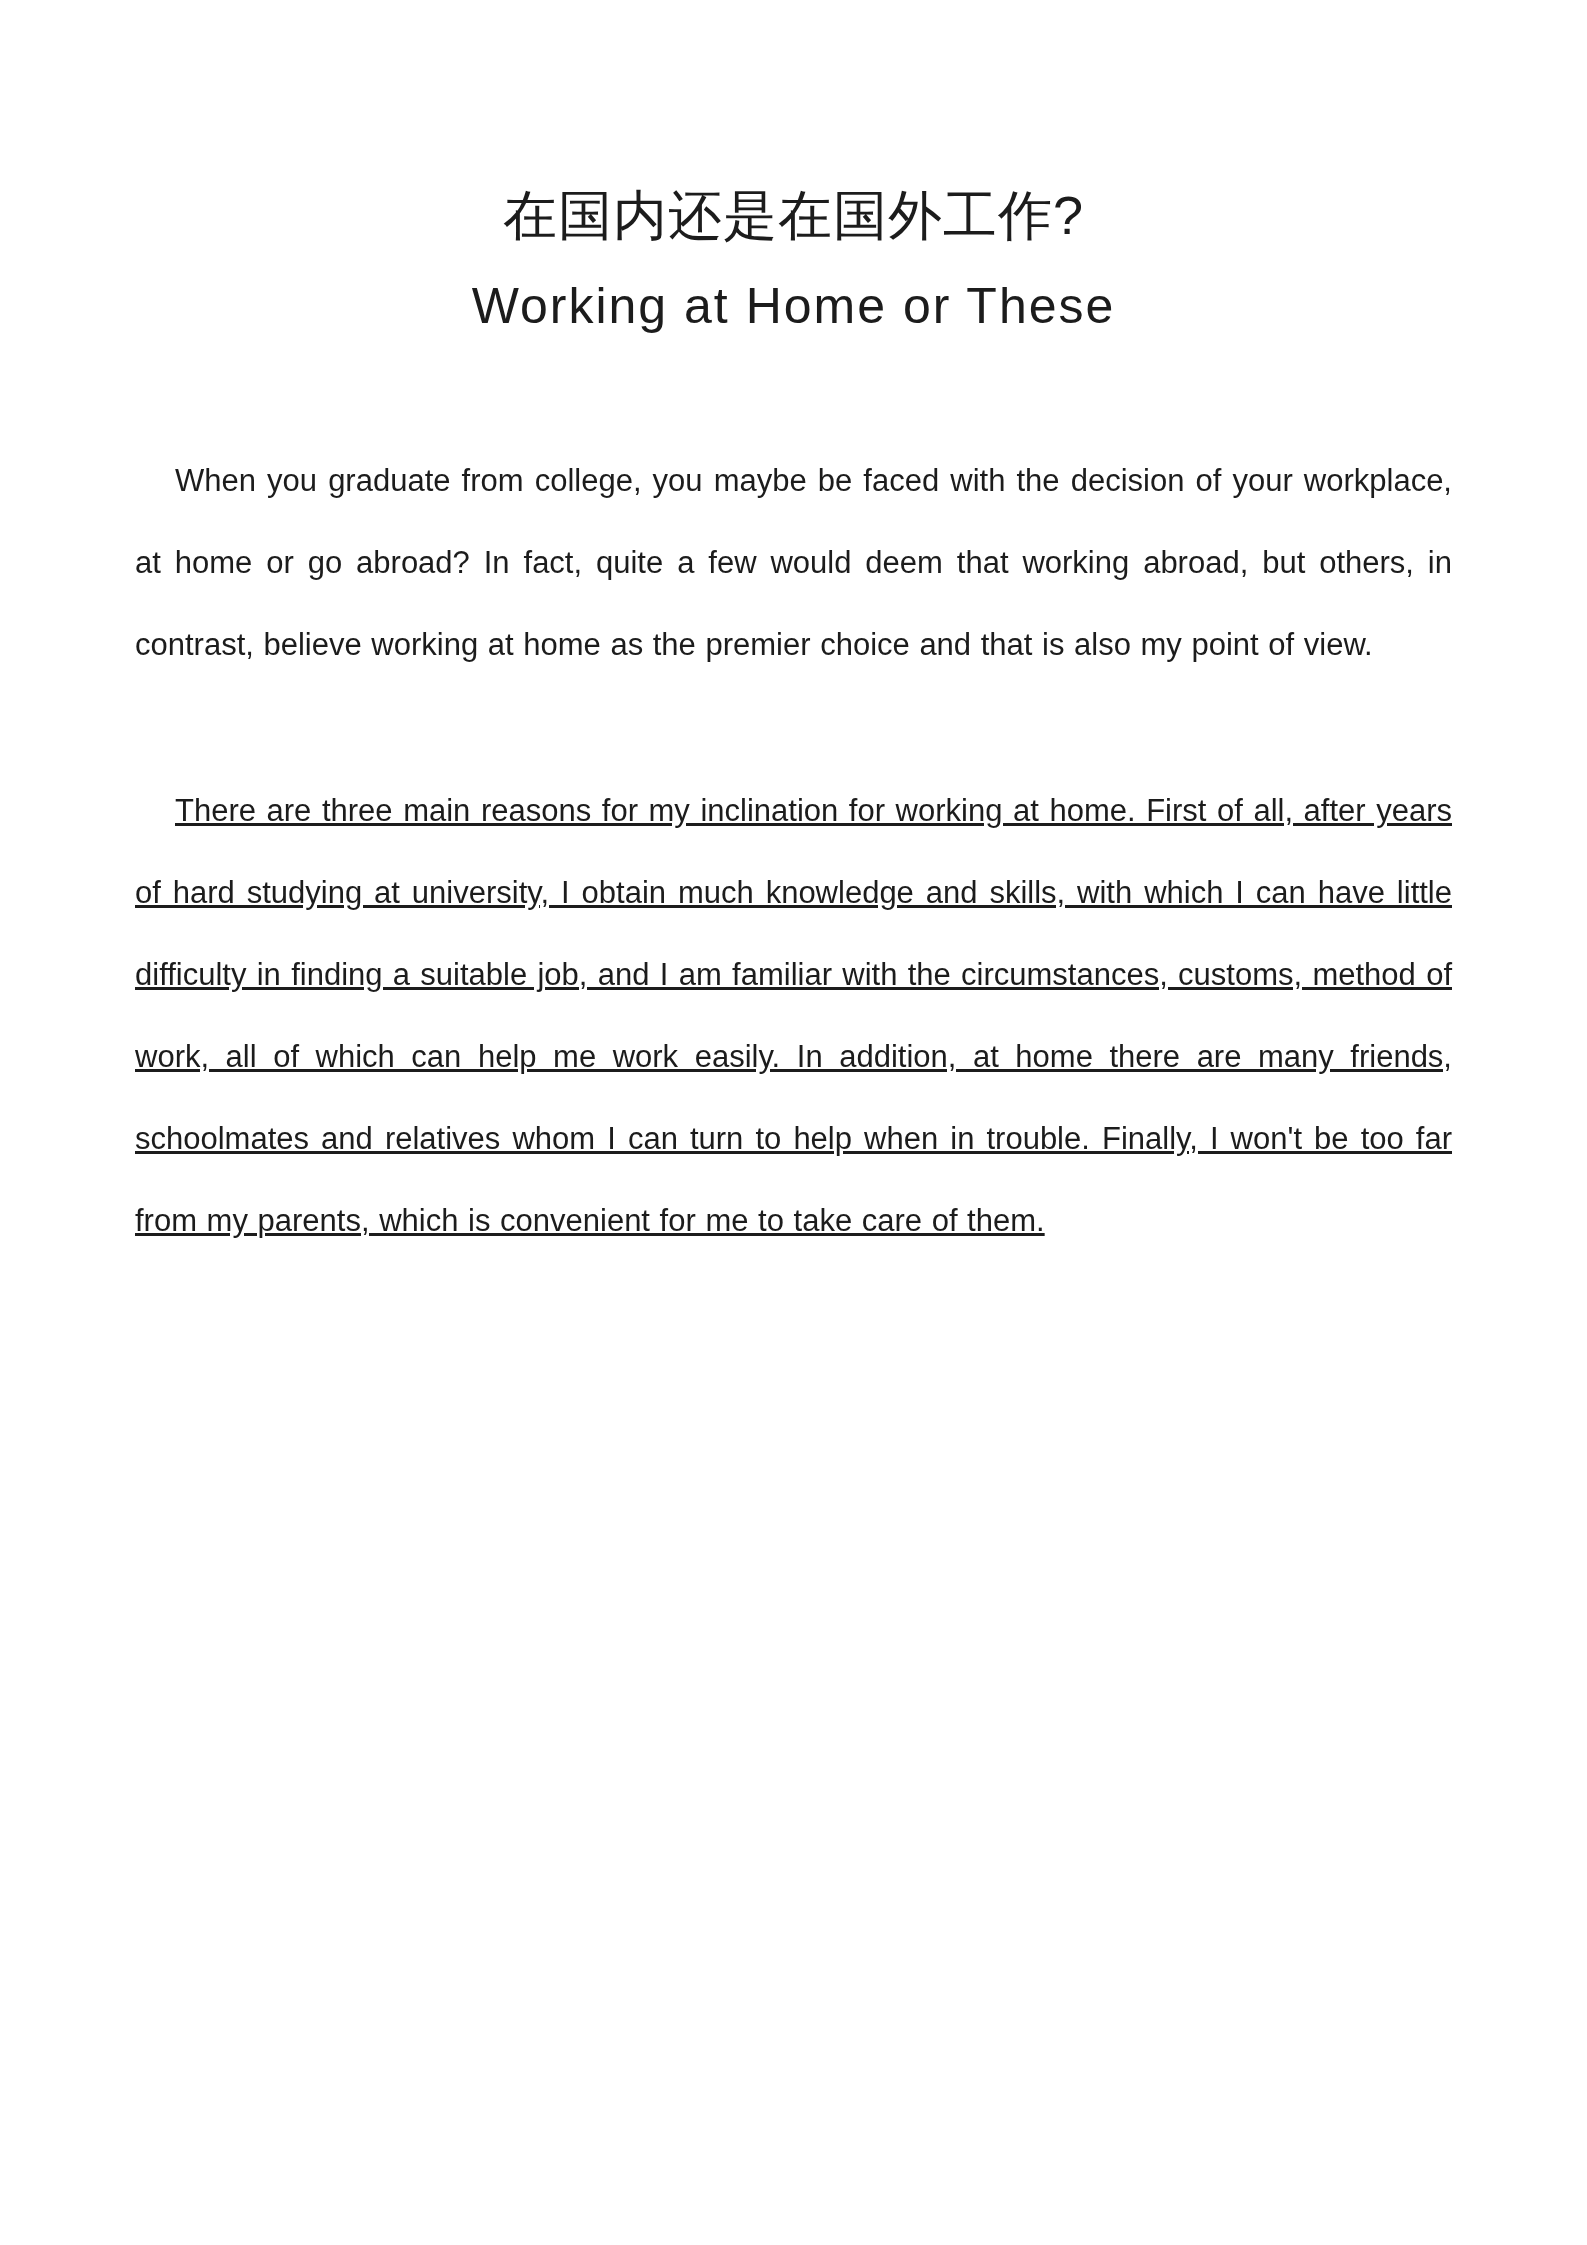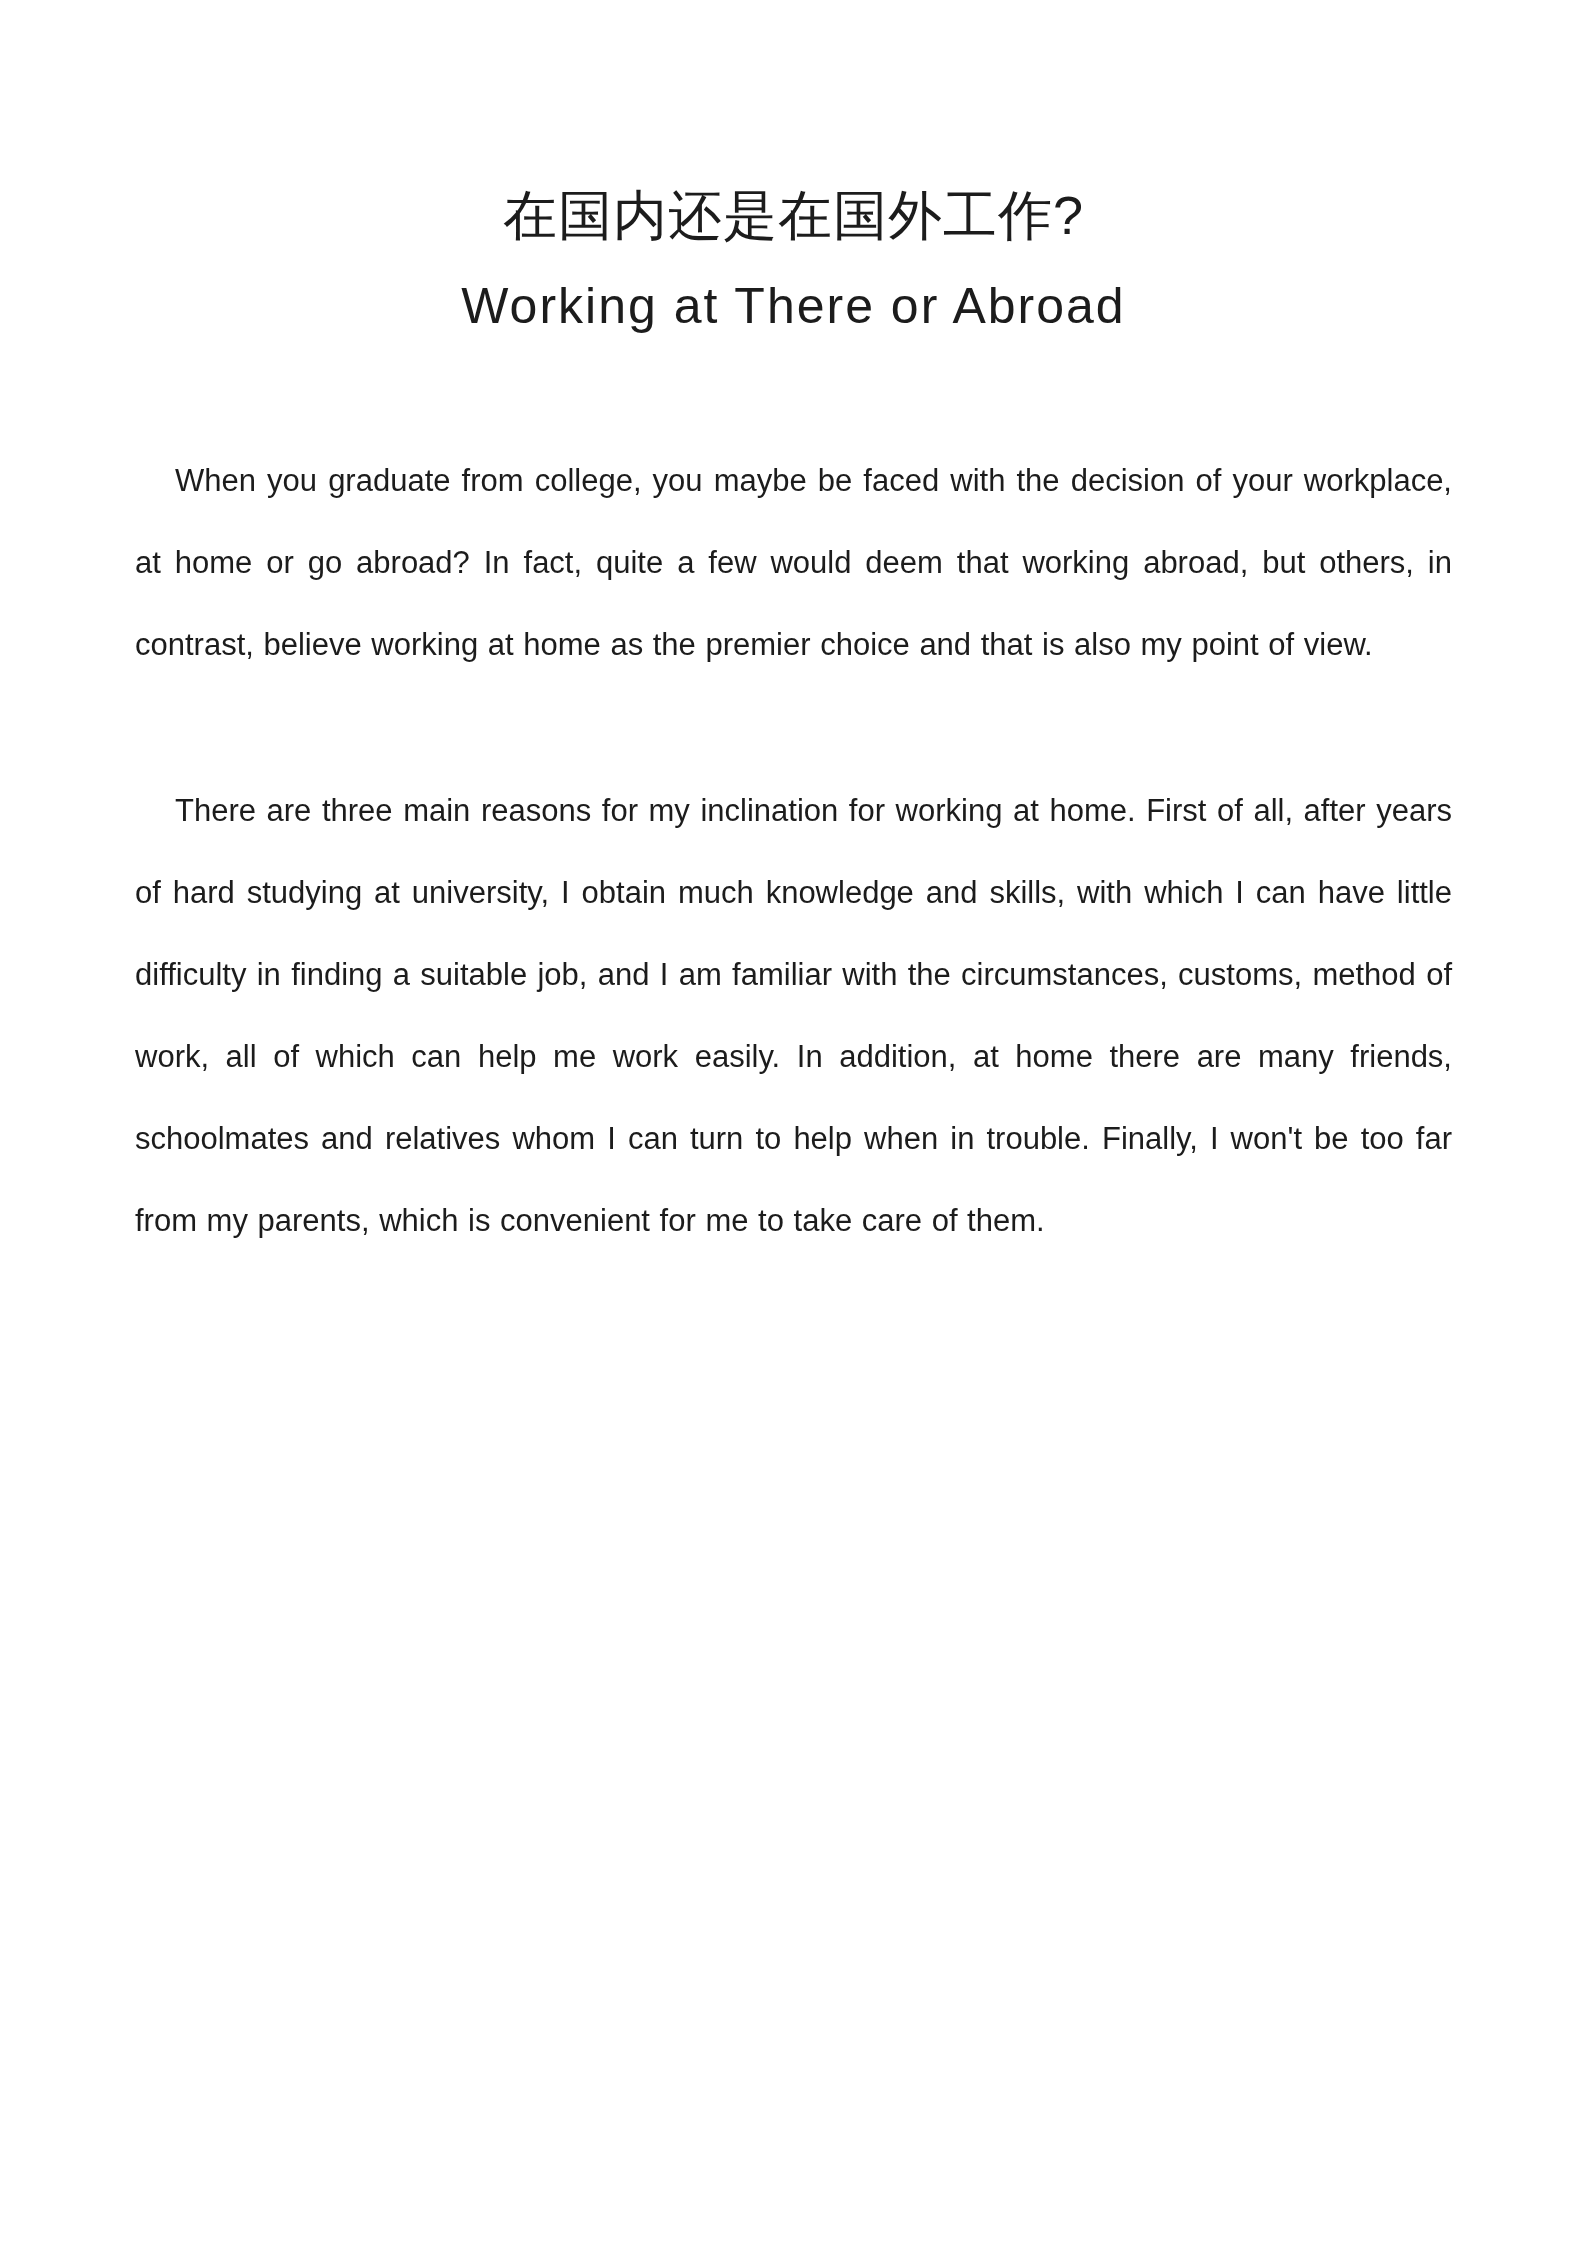--- a/index.html
+++ b/index.html
@@ -45,30 +45,31 @@
   .para {
     margin: 13px;
     font-size: 31px;
     line-height: 82px;
     text-align: justify;
     text-indent: 40px;
     word-spacing: 1px;
   }
   .para + .para {
     margin-top: 84px;
+    text-decoration: underline;
   }
 </style>
 </head>
 <body>
 
 <div class="page">
 
   <div class="doc-header">
     <div class="title-zh">在国内还是在国外工作?</div>
-    <div class="title-en">Working at There or Abroad</div>
+    <div class="title-en">Working at Home or These</div>
   </div>
 
   <div class="doc-body">
     <p class="para">When you graduate from college, you maybe be faced with the decision of your workplace, at home or go abroad? In fact, quite a few would deem that working abroad, but others, in contrast, believe working at home as the premier choice and that is also my point of view.</p>
     <p class="para">There are three main reasons for my inclination for working at home. First of all, after years of hard studying at university, I obtain much knowledge and skills, with which I can have little difficulty in finding a suitable job, and I am familiar with the circumstances, customs, method of work, all of which can help me work easily. In addition, at home there are many friends, schoolmates and relatives whom I can turn to help when in trouble. Finally, I won't be too far from my parents, which is convenient for me to take care of them.</p>
   </div>
 
 </div>
 
 </body></html>

